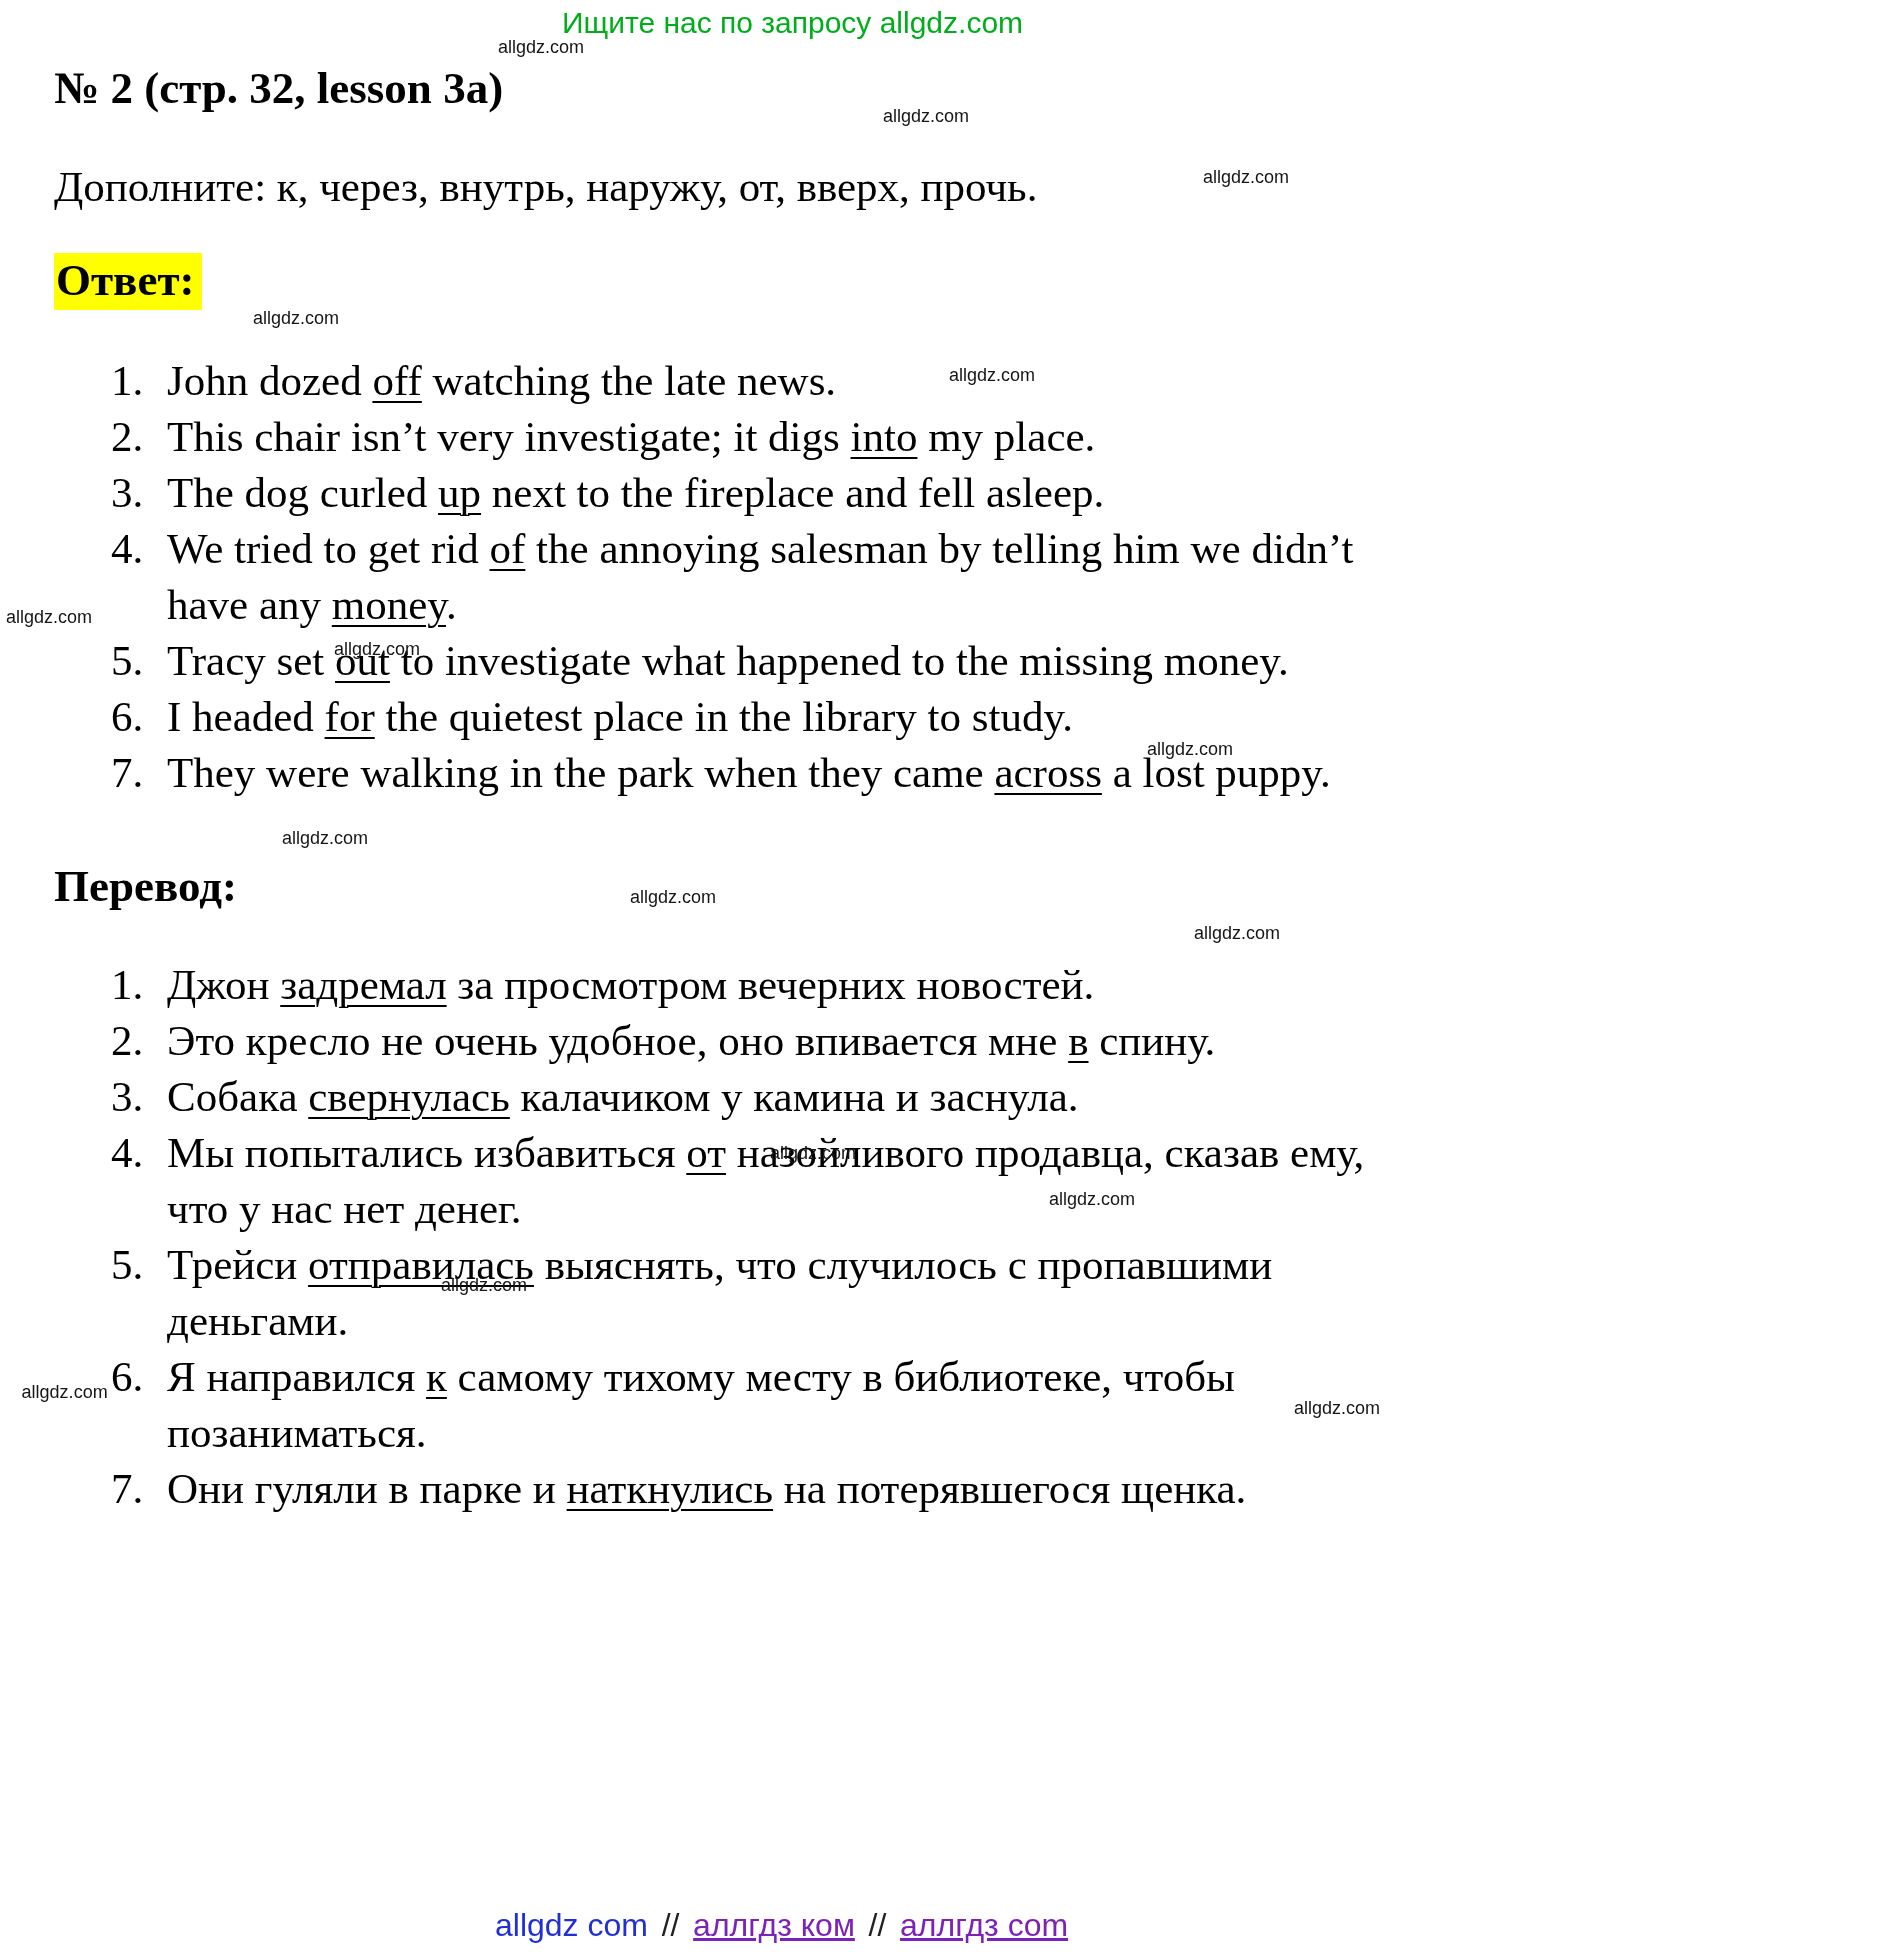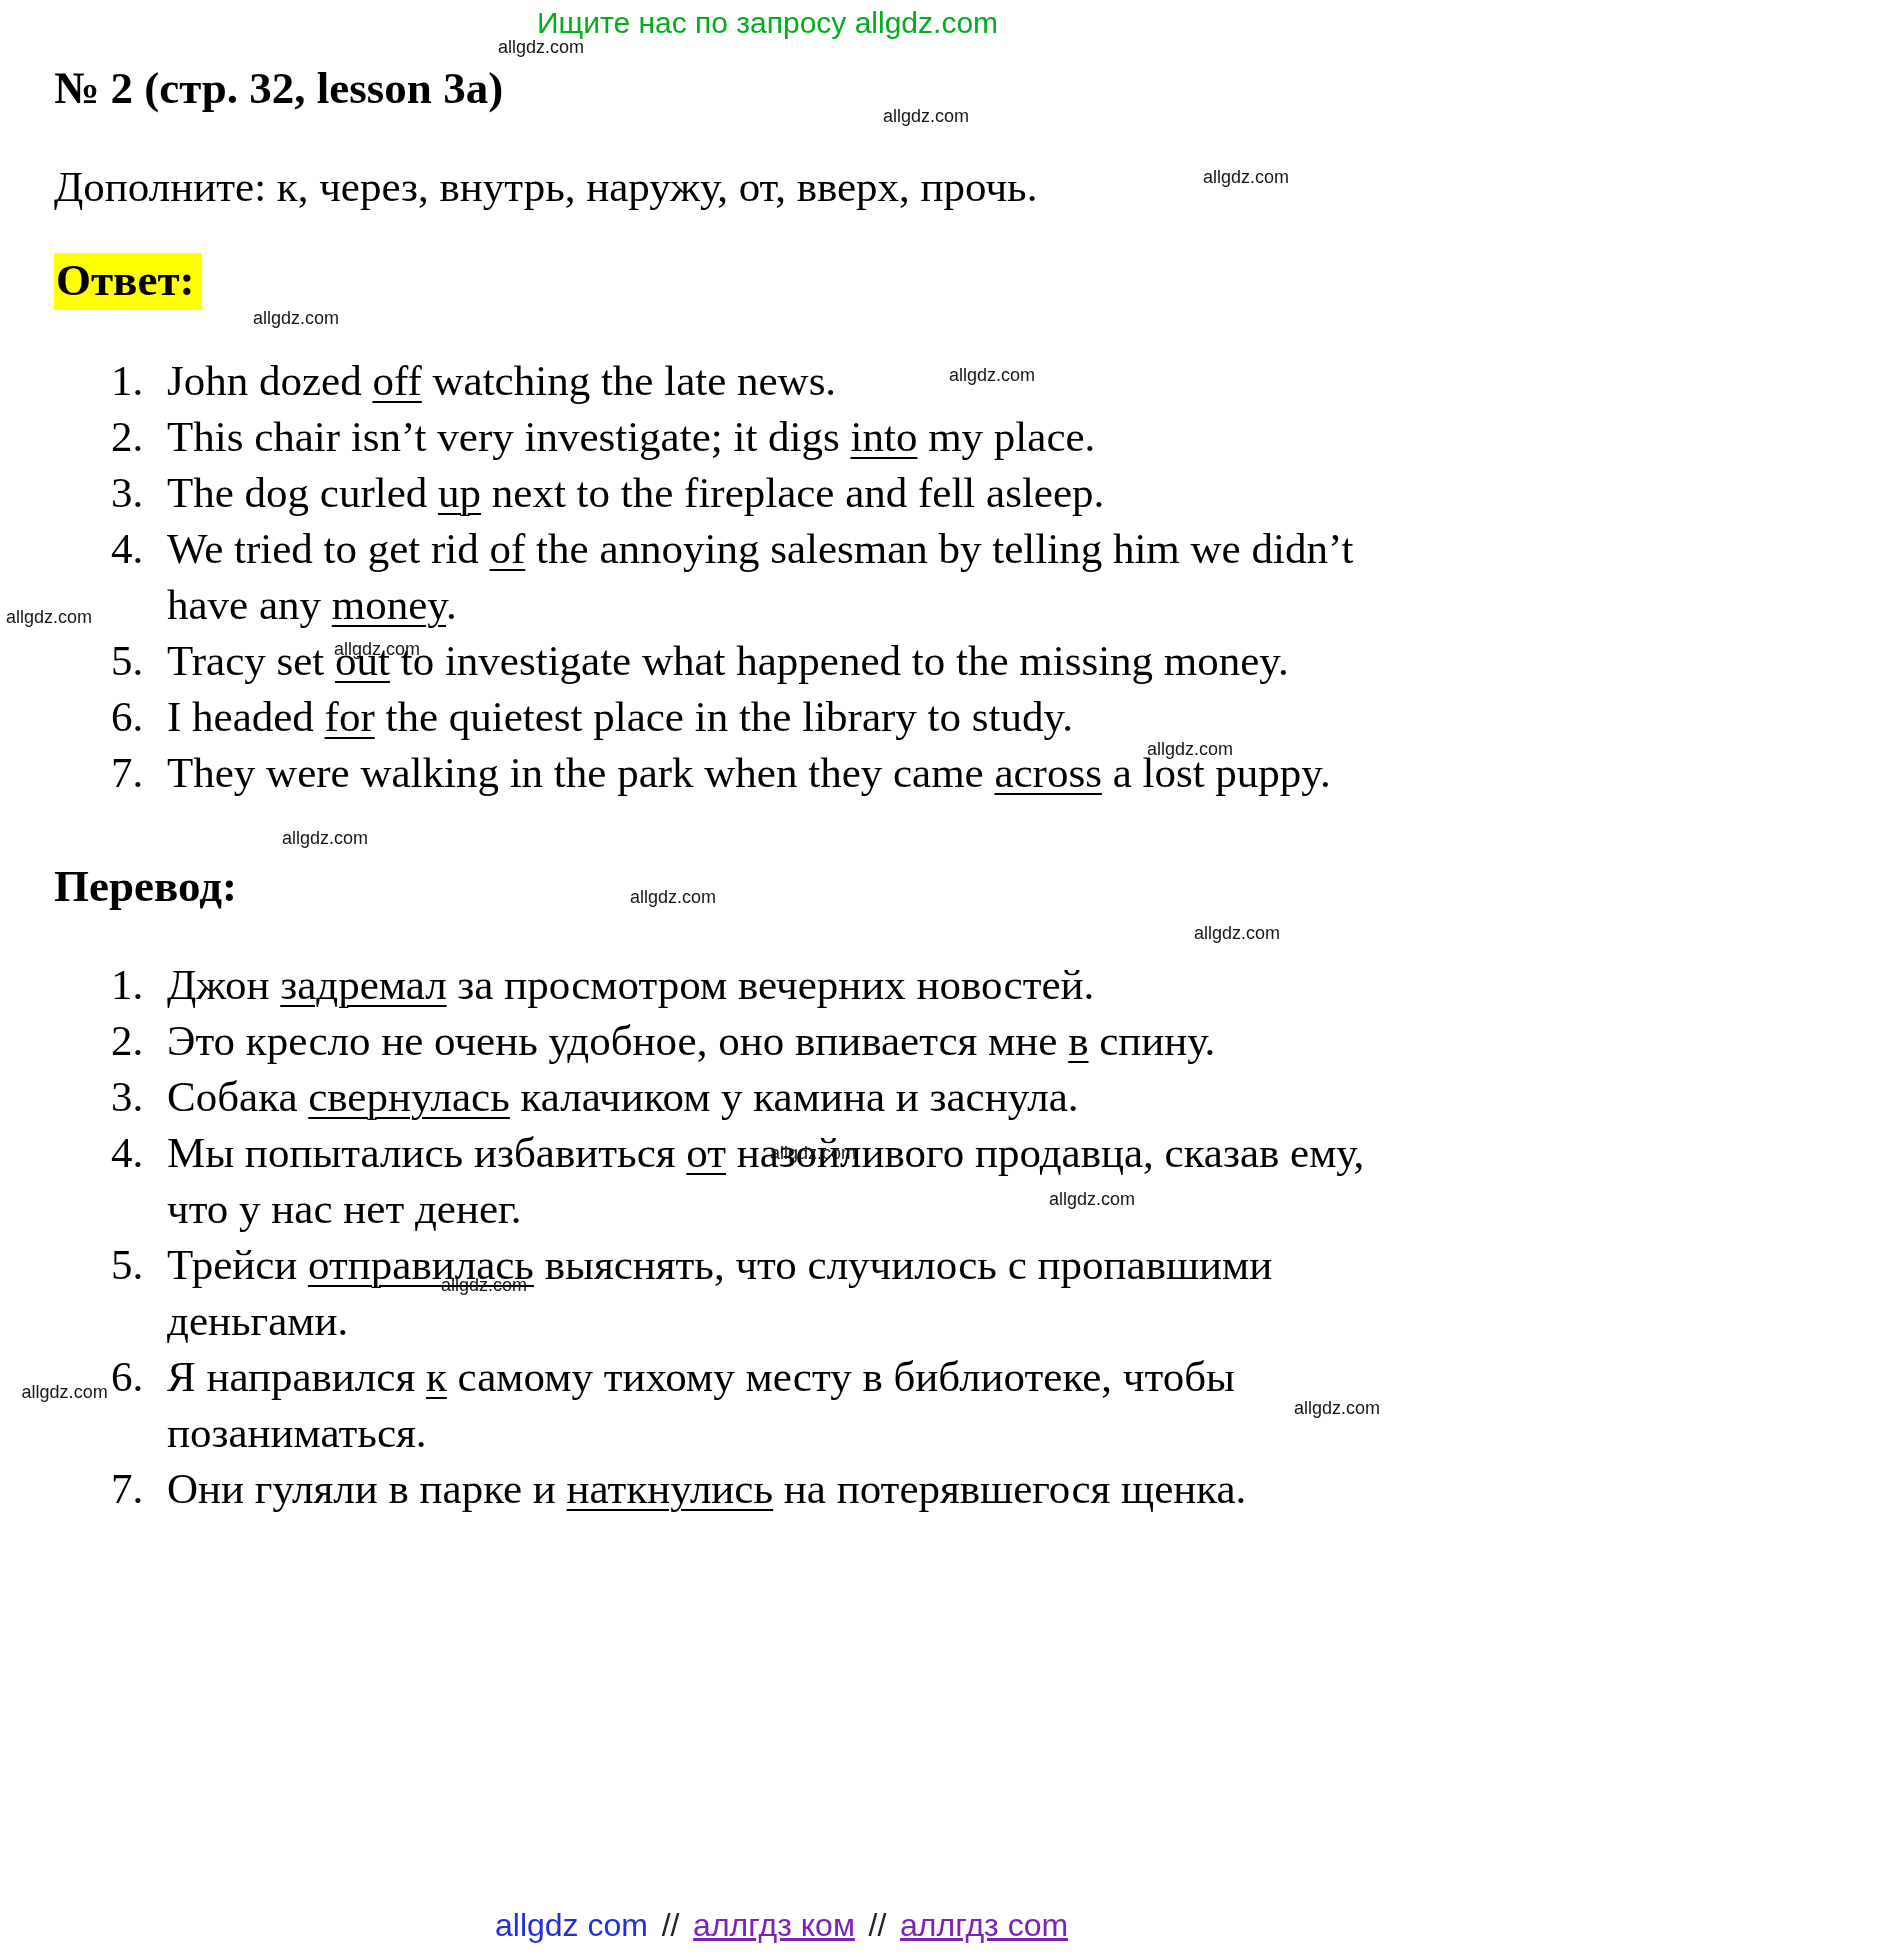--- a/index.html
+++ b/index.html
@@ -8,21 +8,21 @@
     width: 1900px;
     height: 1957px;
     position: relative;
     overflow: hidden;
     font-family: "Liberation Serif", serif;
     color: #000000;
   }
   .top-banner {
     position: absolute;
     top: 5.9px;
-    left: 537px;
+    left: 562px;
     font-family: "Liberation Sans", sans-serif;
     font-size: 30px;
     color: var(--banner-green, #00ae1c);
     white-space: nowrap;
   }
   .content {
     padding: 61px 0 0 54px;
     width: 1490px;
   }
   .title {

